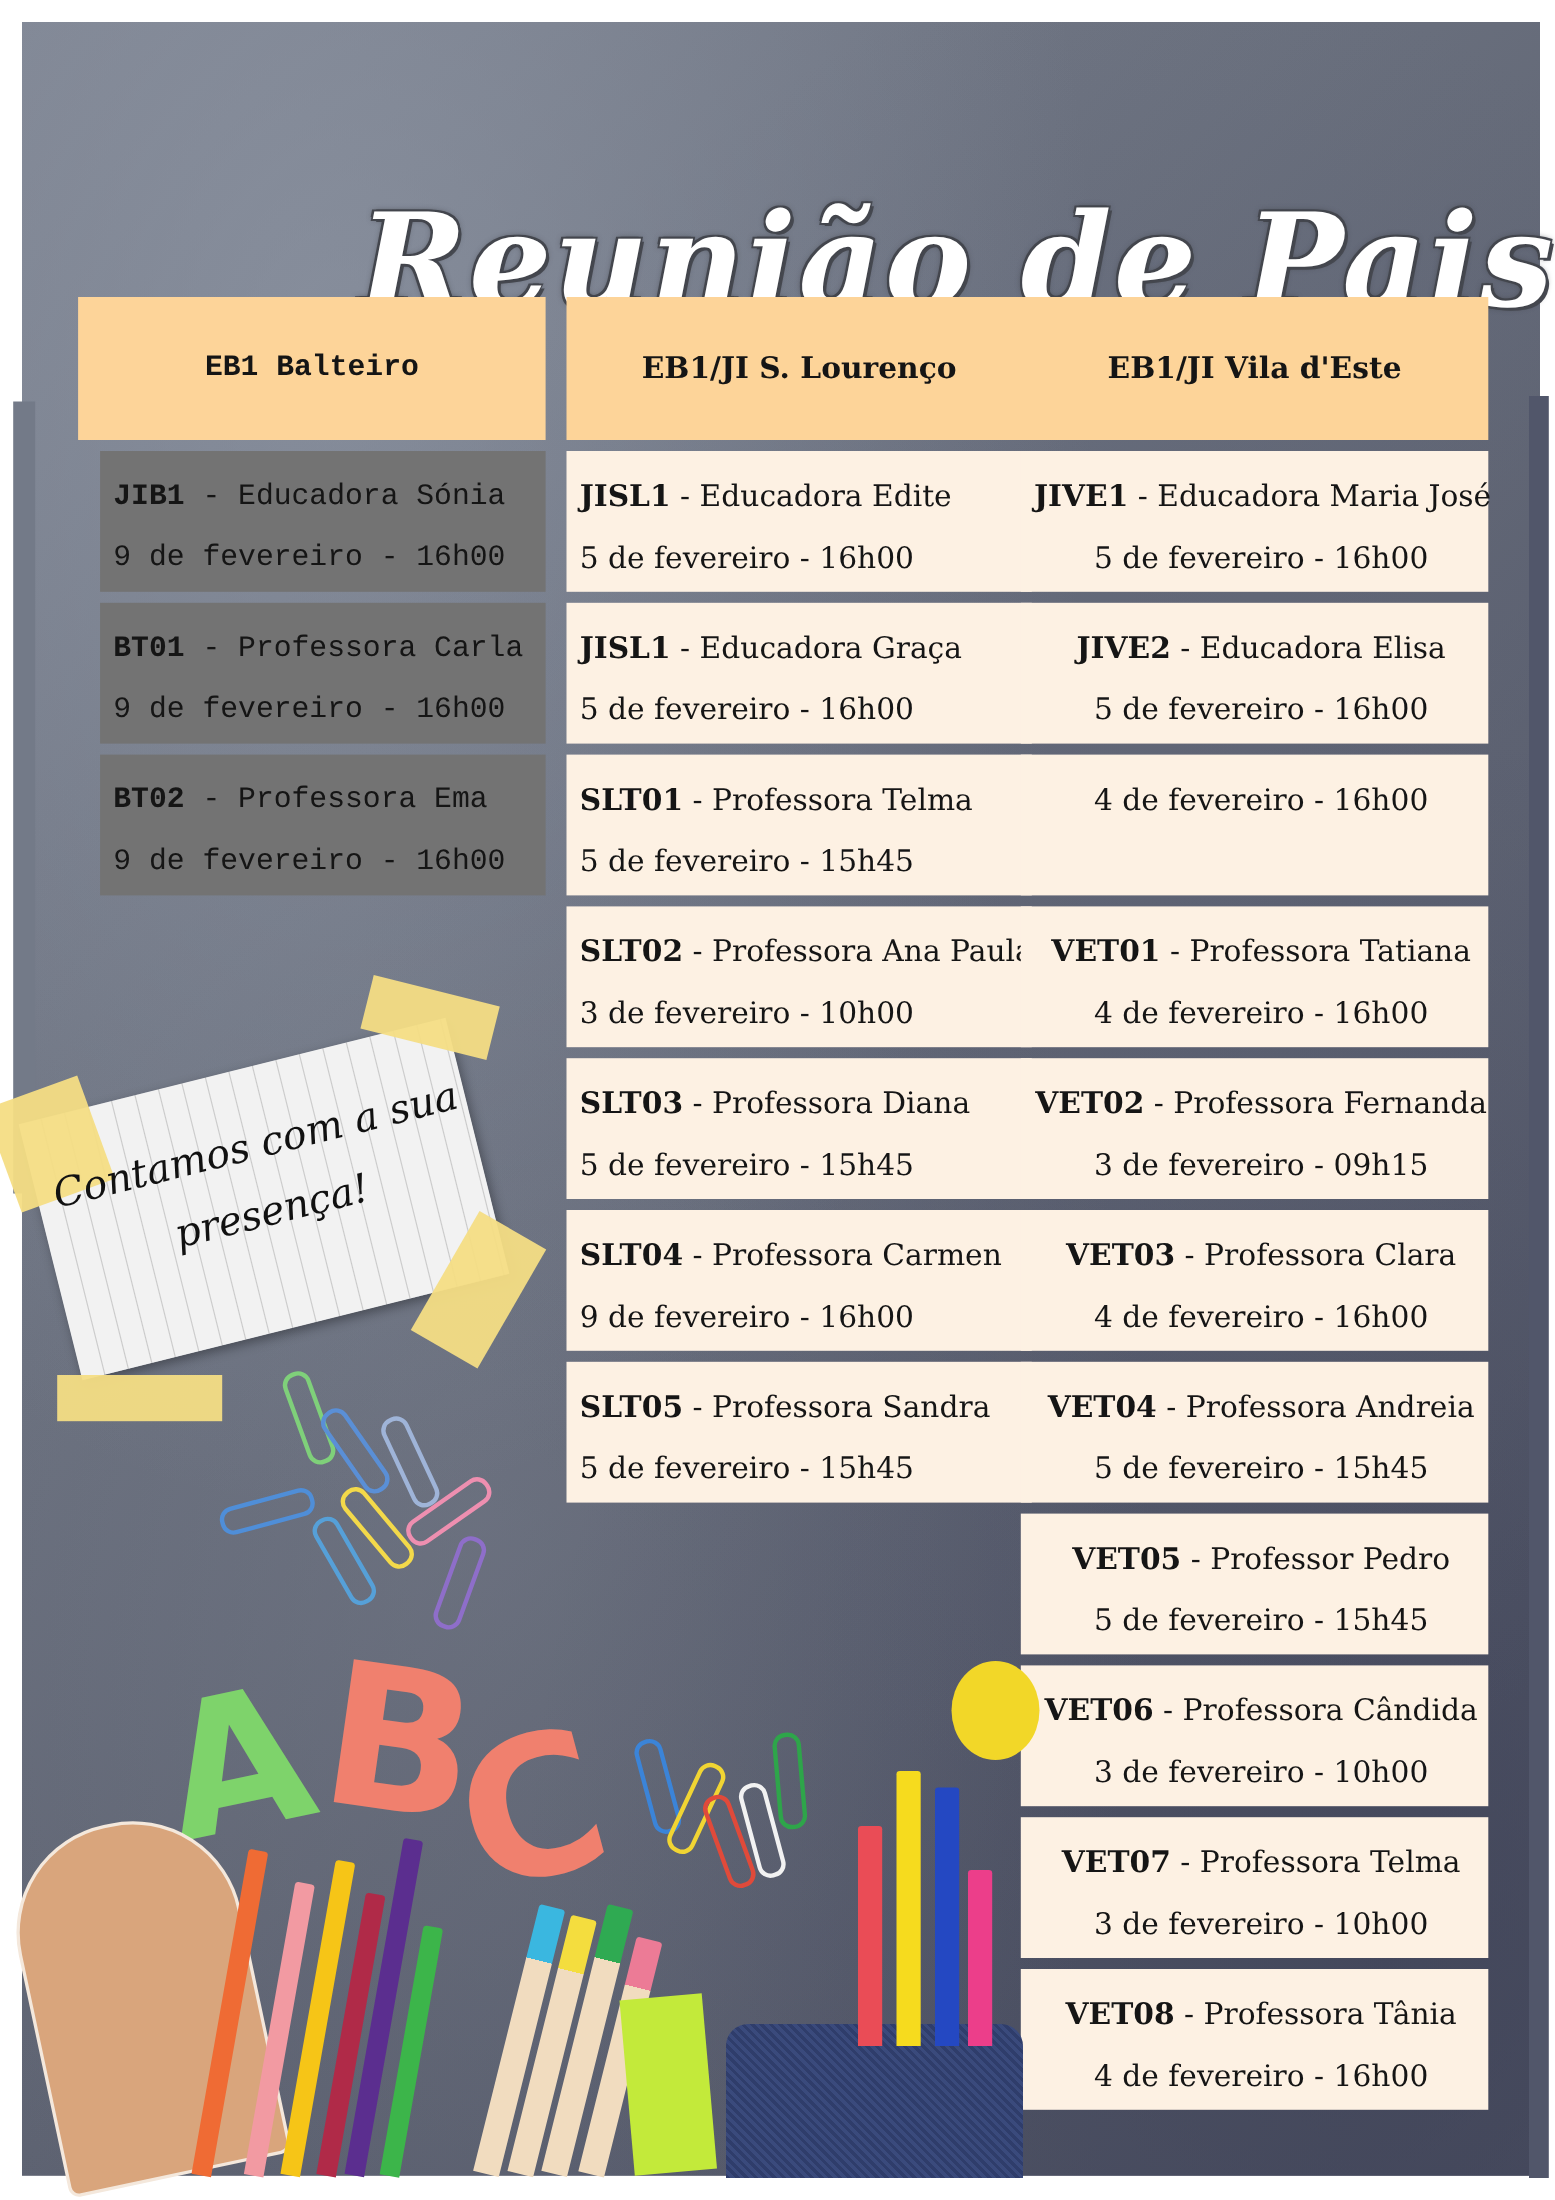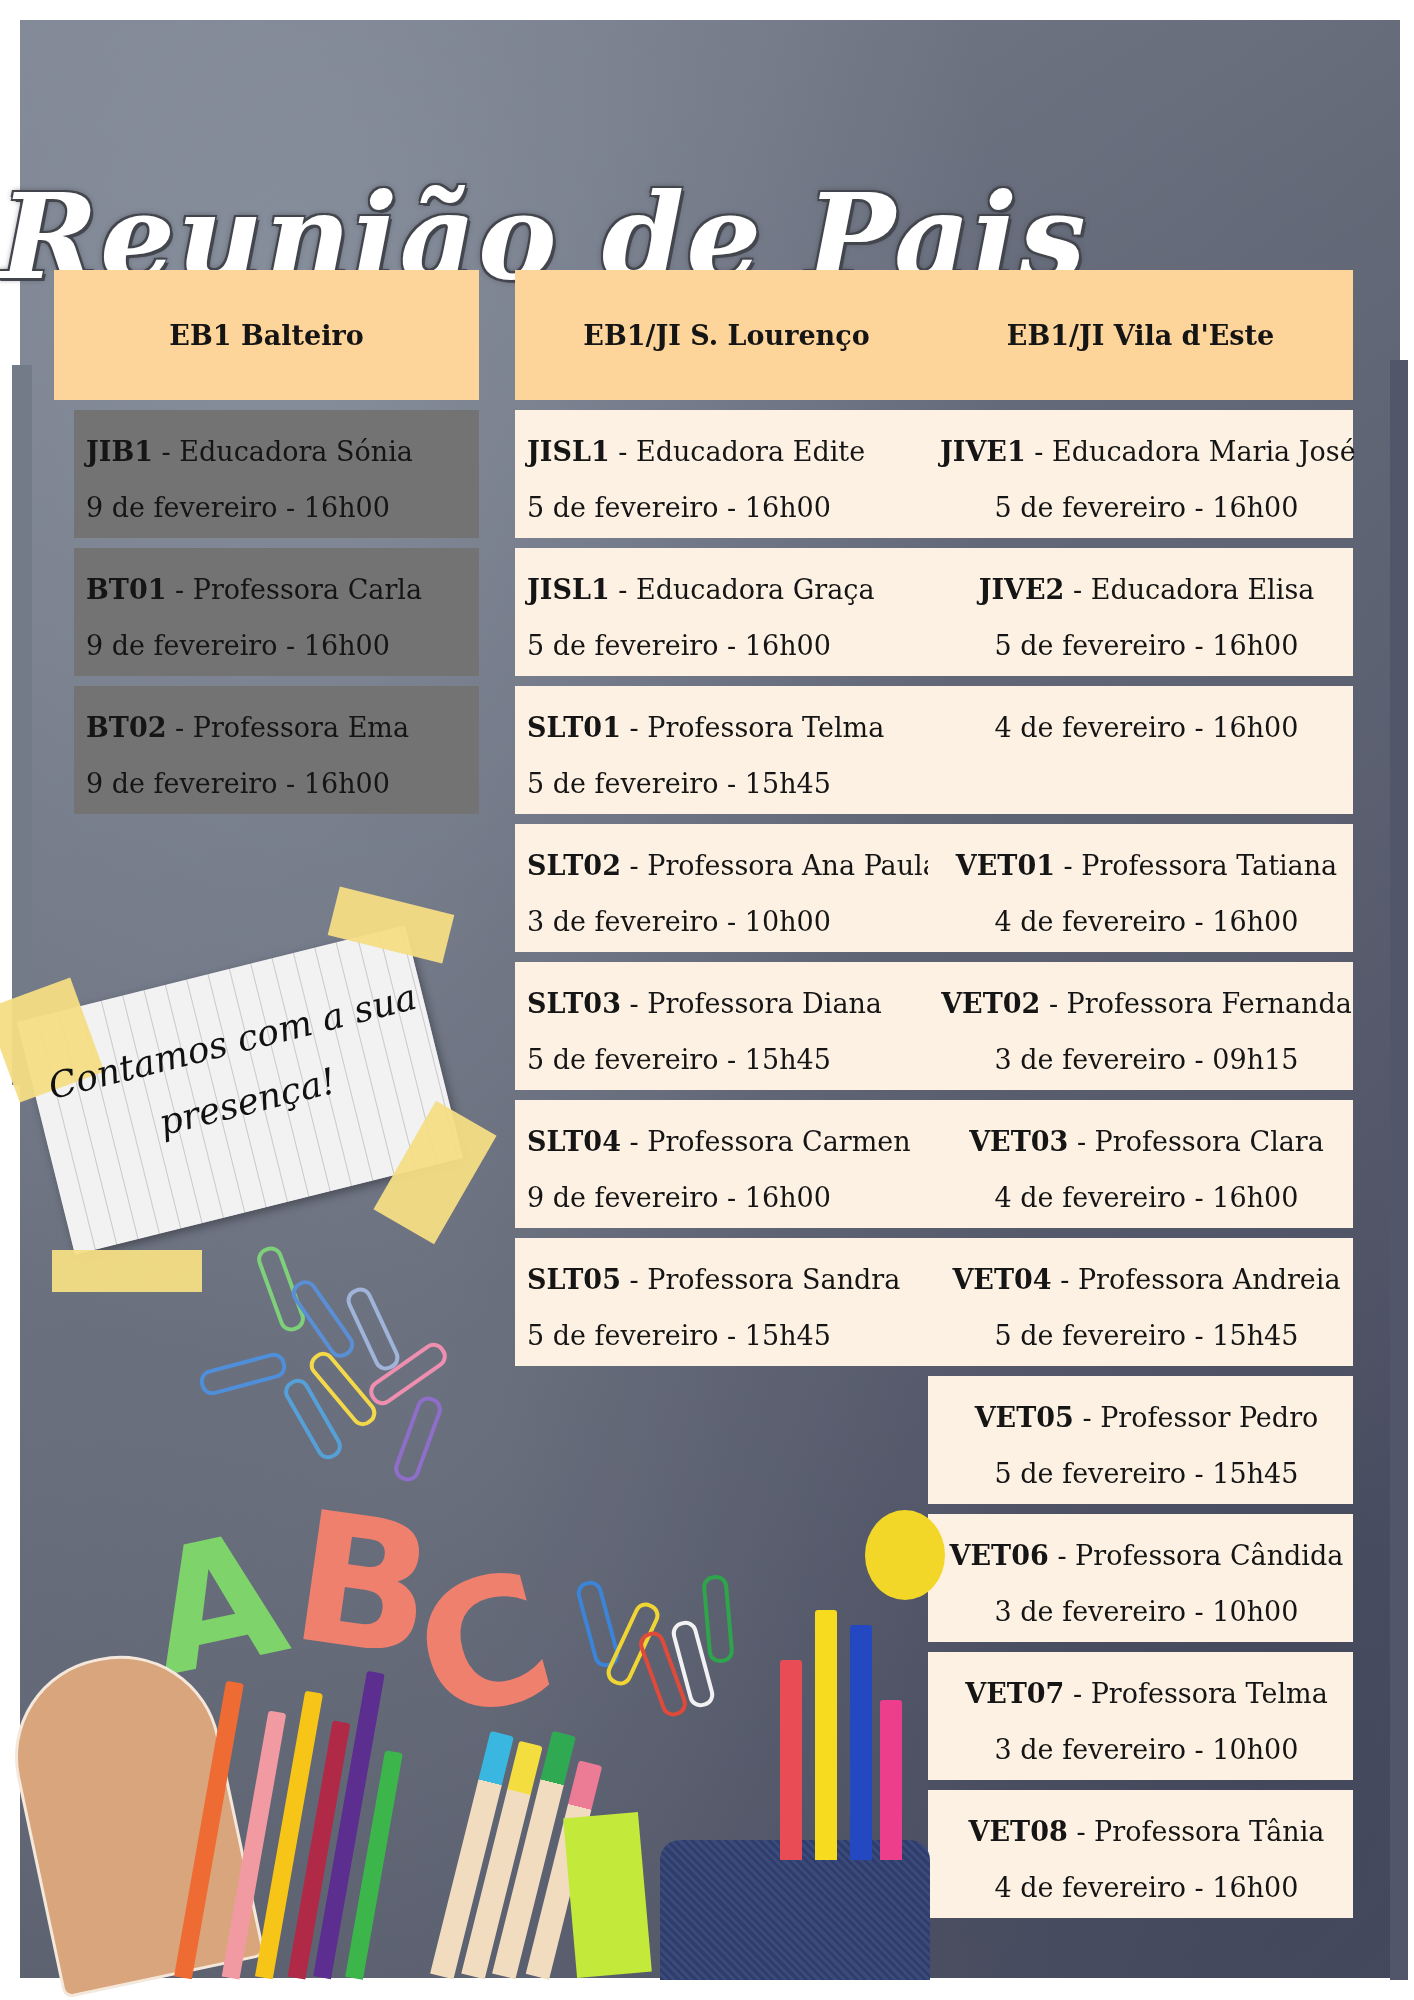--- a/index.html
+++ b/index.html
@@ -13,28 +13,28 @@
     background:
       radial-gradient(ellipse at 20% 15%, rgba(150,158,172,0.55) 0%, rgba(0,0,0,0) 45%),
       radial-gradient(ellipse at 75% 40%, rgba(95,100,118,0.5) 0%, rgba(0,0,0,0) 50%),
       radial-gradient(ellipse at 30% 70%, rgba(120,126,140,0.45) 0%, rgba(0,0,0,0) 45%),
       radial-gradient(ellipse at 90% 90%, rgba(60,64,86,0.6) 0%, rgba(0,0,0,0) 45%),
       linear-gradient(135deg, #7b818f 0%, #6a707e 35%, #5c6170 60%, #4b4f61 100%);
   }
   .edge-strip { position: absolute; background: #737a88; }
 
   .title {
-    position: absolute; left: 0; width: 1414px; top: 88px; text-align: left;
+    position: absolute; left: 0; width: 1414px; top: 88px; text-align: right;
     font-family: "DejaVu Serif", serif; font-style: italic;
     font-size: 118px; color: #ffffff; letter-spacing: 2px;
     text-shadow: 0 0 6px #3d3f45, 3px 3px 0 #474a52, -2px -2px 0 #474a52, 2px -2px 0 #474a52, -2px 2px 0 #474a52;
   }
 
   .col { position: absolute; top: 270px; }
-  .col-1 { left: 54px; width: 425px; }
+  .col-1 { left: 71px; width: 425px; font-family: Liberation Mono, monospace; }
   .col-2 { left: 515px; width: 423px; }
   .col-3 { left: 928px; width: 425px; text-align: center; }
 
   .header {
     height: 130px; background: #fdd499;
     display: flex; align-items: center; justify-content: center;
     font-size: 27px; font-weight: bold; color: #151515;
   }
   .cell {
     margin-top: 10px; height: 128px; background: #fdf1e3;

